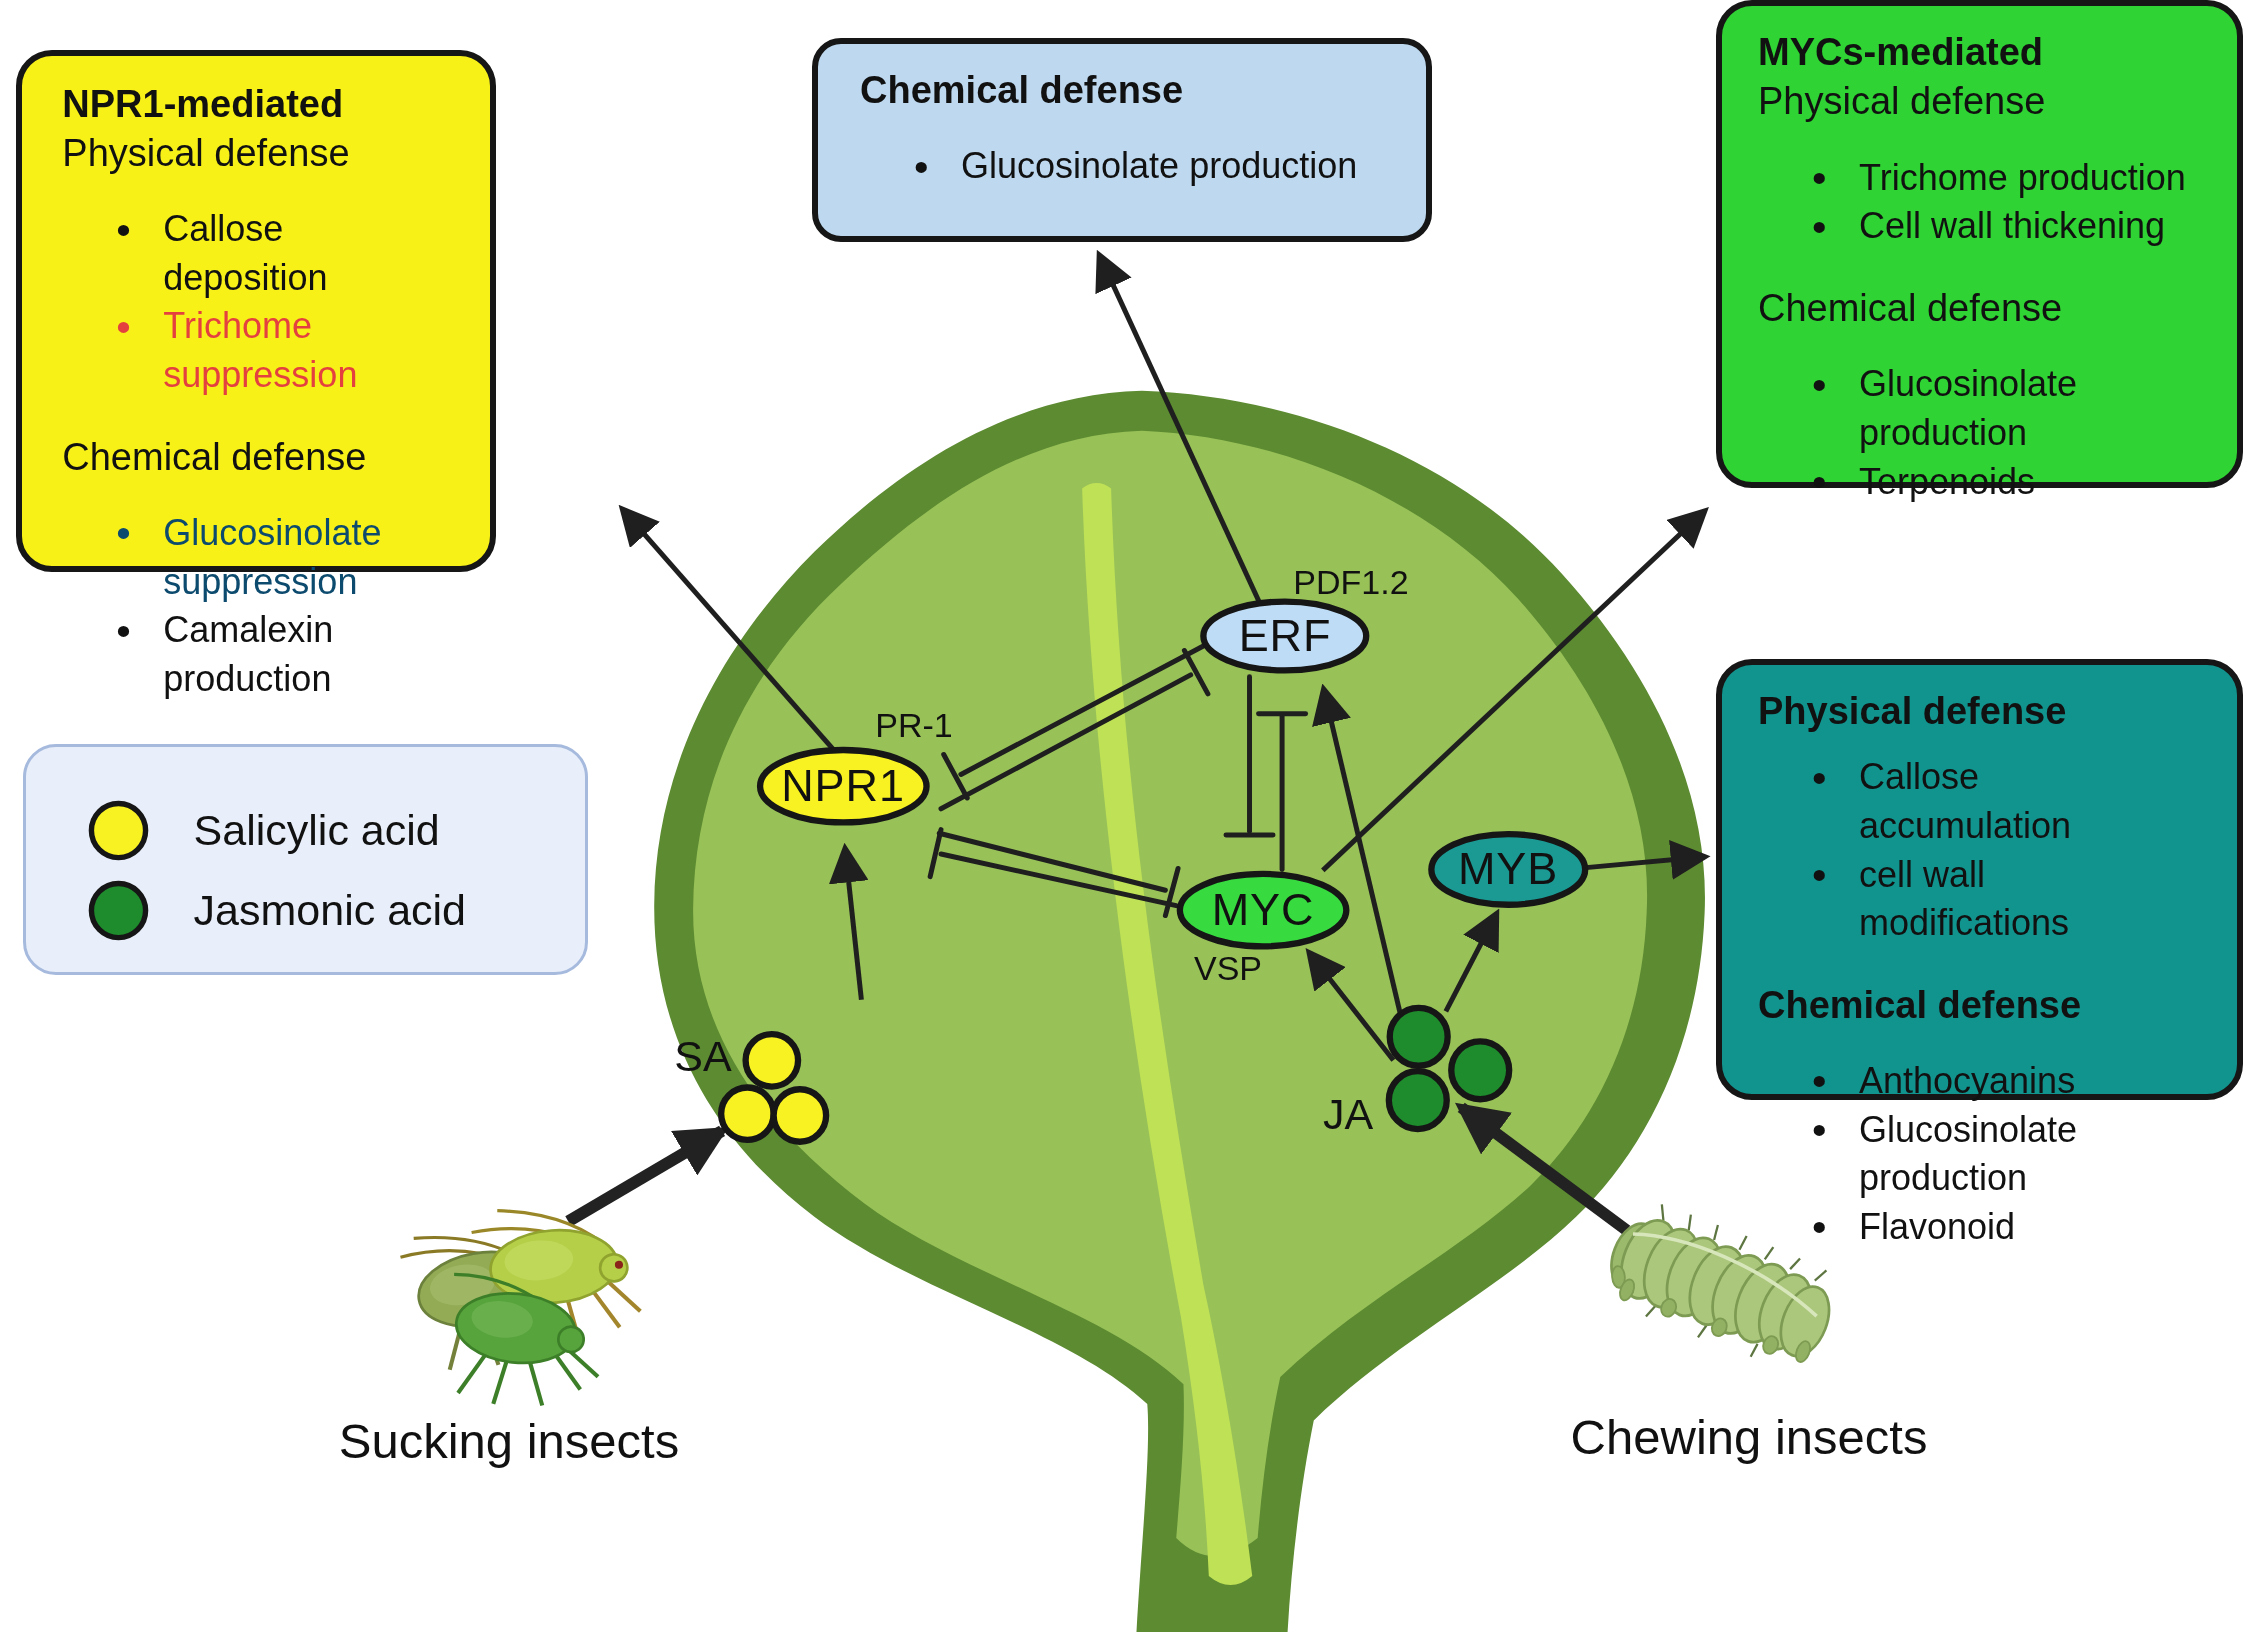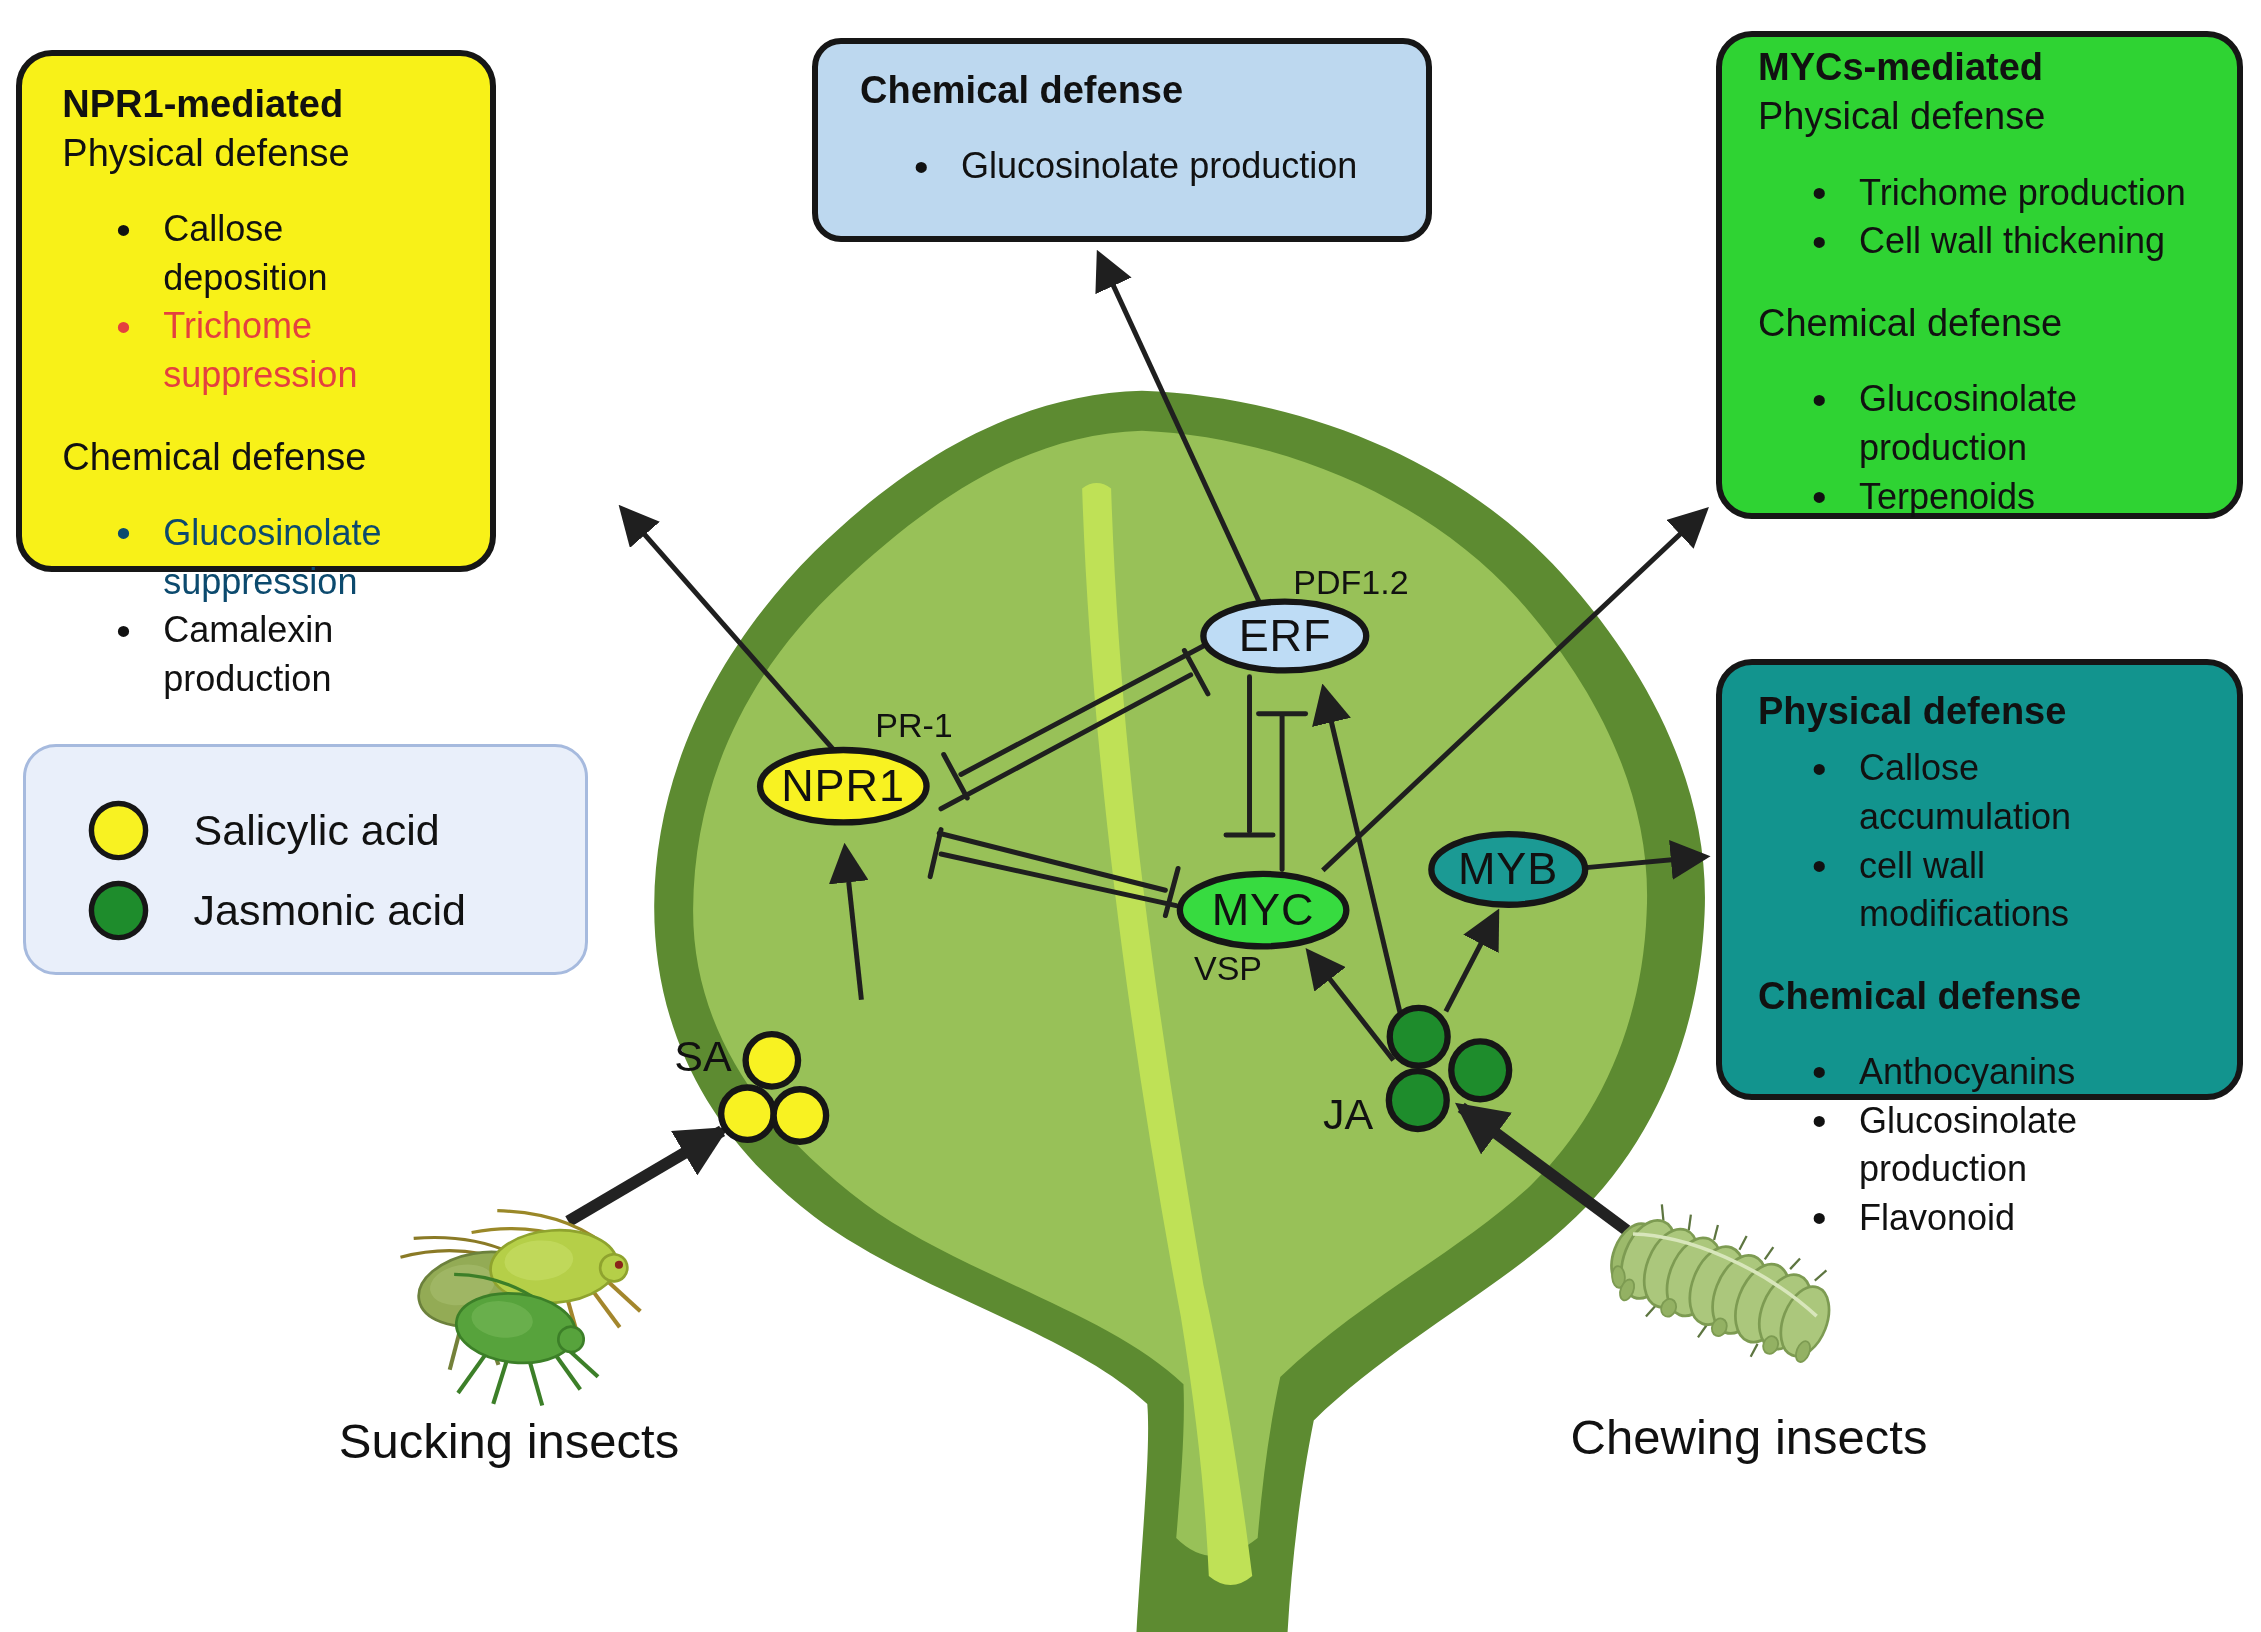--- a/index.html
+++ b/index.html
@@ -4,26 +4,26 @@
 <style>
   html,body{margin:0;padding:0;background:#ffffff;}
   body{font-family:"Liberation Sans", sans-serif; color:#111;}
   .canvas{position:relative;width:2262px;height:1633px;overflow:hidden;background:#fff;}
   svg.layer{position:absolute;left:0;top:0;width:2262px;height:1633px;}
 
   
   .box{position:absolute;box-sizing:border-box;border:6.3px solid #161616;}
   .box-yellow{left:16.3px;top:50px;width:480px;height:522px;background:#f8f118;border-radius:36px;padding:23.5px 40px;}
   .box-blue{left:812px;top:38px;width:620px;height:204px;background:#bdd8ef;border-radius:29px;padding:22px 42px;}
-  .box-green{left:1716px;top:31px;width:527px;height:488px;background:#2fd333;border-radius:36px;padding:6px 36px;}
+  .box-green{left:1716px;top:0;width:527px;height:488px;background:#2fd333;border-radius:36px;padding:22px 36px;}
   .box-teal{left:1716px;top:659px;width:527px;height:441px;background:#12948e;border-radius:36px;padding:22px 36px;}
   .h-b{font-size:38px;font-weight:bold;line-height:1.3;}
   .h-r{font-size:38px;line-height:1.3;}
   .box ul{margin:27px 0 0;padding:0 0 0 54px;list-style:none;}
-  .box ul.tight{margin-top:8px;}
+  .box ul.tight{margin-top:17px;}
   .box li{position:relative;padding-left:47px;font-size:36px;line-height:1.35;}
   .box li::before{content:"\2022";position:absolute;left:0;top:-2.7px;font-size:1.15em;}
   .gap-top{margin-top:33px;}
   .red{color:#e4403f;}
   .dark-red{color:#0c4a6e;}
 
   
   .legend{position:absolute;left:22.6px;top:744px;width:565px;height:231px;box-sizing:border-box;
           background:#e9effa;border:3.6px solid #a6bade;border-radius:33px;padding:43px 0 0 60px;}
   .legend-row{display:flex;align-items:center;height:80px;}

